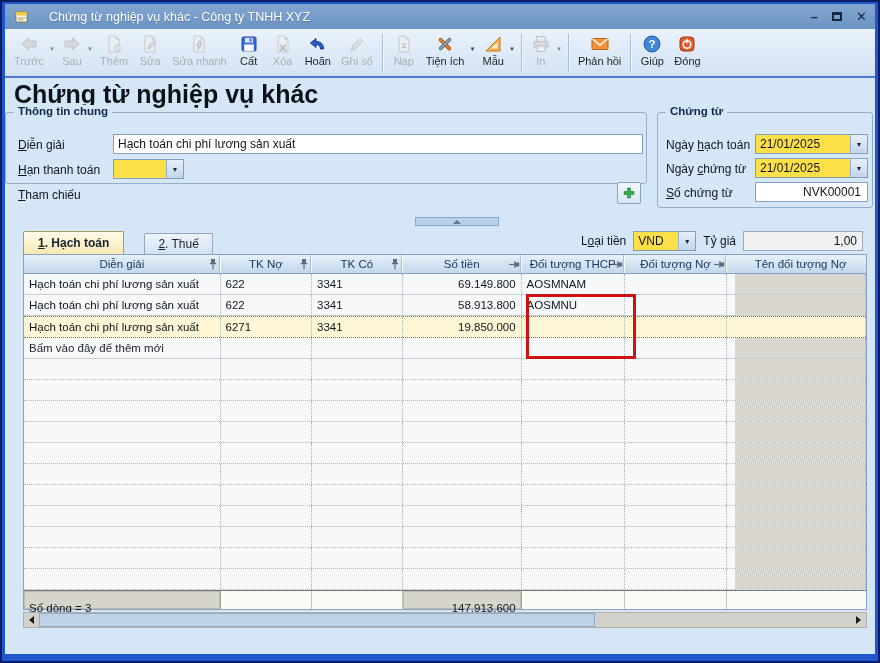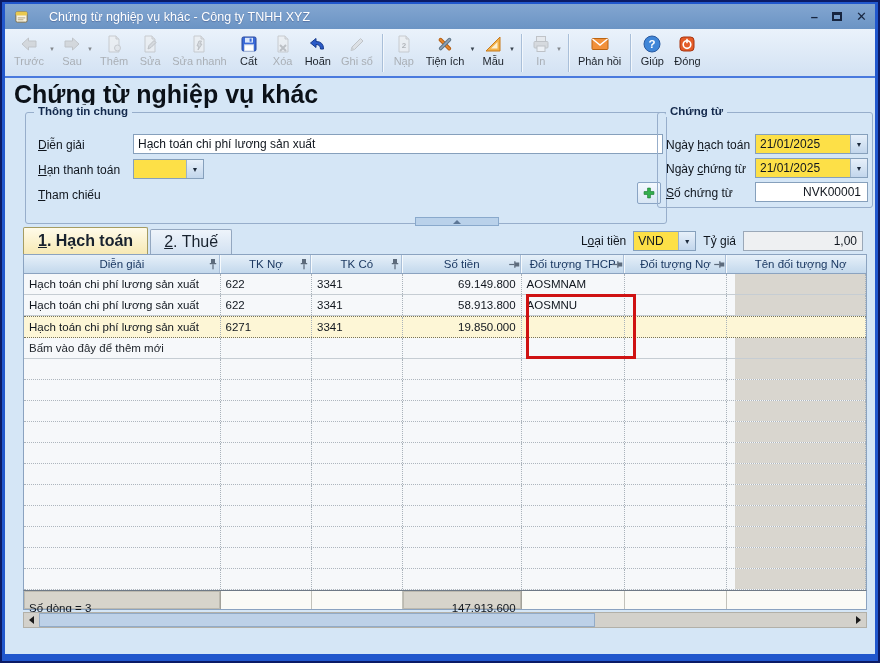--- a/index.html
+++ b/index.html
@@ -65,22 +65,22 @@
   }
   
   .splitter{
     position:absolute; left:410px; top:139px; width:84px; height:9px;
     background:#b9d1ea; border:1px solid #89a9cc; display:flex; align-items:center; justify-content:center; cursor:row-resize;
   }
   .splitter .sarr{width:0;height:0;border-left:4px solid transparent;border-right:4px solid transparent;border-bottom:4px solid #5d7796;}
   
   .tabrow{position:absolute; left:18px; right:12px; top:150px; height:26px; display:flex; align-items:flex-end;}
   .tab{
-    padding:3px 13px 3px 13px; font-size:16px; border:1px solid #93a7c0; border-bottom:none;
-    background:linear-gradient(#eef4fb,#d2e1f1); border-radius:2px 2px 0 0; margin-right:2px; cursor:pointer; color:#18222e;text-align:center;
+    padding:3px 13px 3px 13px; font-size:12px; border:1px solid #93a7c0; border-bottom:none;
+    background:linear-gradient(#eef4fb,#d2e1f1); border-radius:2px 2px 0 0; margin-right:20px; cursor:pointer; color:#18222e;text-align:center;
   }
   .tab.active{
     background:linear-gradient(#fffbe9,#f7e9b4); border-color:#a59c62; font-weight:bold; padding:4px 14px;
   }
   .currency{margin-left:auto; display:flex; align-items:center; gap:7px; padding-bottom:3px; font-size:12px;}
   .currency .combo, .currency .rofield{position:static;}
   
   .grid{position:absolute; left:18px; top:176px; width:844px; font-size:11.5px;}
   .ghdr{display:flex; height:20px; border:1px solid #8ba3c0; background:linear-gradient(#e6f0f9,#c3d8ec); color:#1d3a63;}
   .gh{position:relative; display:flex; align-items:center; justify-content:center; border-right:1px solid #f6fafd; box-shadow:inset -1px 0 0 #aabfd8; cursor:pointer;}
@@ -291,21 +291,21 @@
             <rect x="9.2" y="4.8" width="1.6" height="4.4" fill="#ffffff"></rect>
           </svg>
         </span>
         <span class="tlabel">Đóng</span>
       </div>
     </div>
 
   <div class="content">
     <div class="page-title">Chứng từ nghiệp vụ khác</div>
 
-    <div class="groupbox" style="left:20px; top:34px; width:642px; height:112px;">
+    <div class="groupbox" style="left:0; top:34px; width:642px; height:72px;">
       <span class="glabel">Thông tin chung</span>
       <span class="flabel" style="left:12px; top:25px;"><u>D</u>iễn giải</span>
       <input class="tinput" style="left: 107px; top: 21px; width: 530px;" value="Hạch toán chi phí lương sản xuất">
       <span class="flabel" style="left:12px; top:50px;"><u>H</u>ạn thanh toán</span>
       <div class="combo" style="left:107px; top:46px; width:71px;">
         <span class="cval"></span>
         <span class="cbtn">▼</span>
       </div>
       <span class="flabel" style="left:12px; top:75px;"><u>T</u>ham chiếu</span>
       <div class="sqbtn" style="left:611px; top:69px;">

